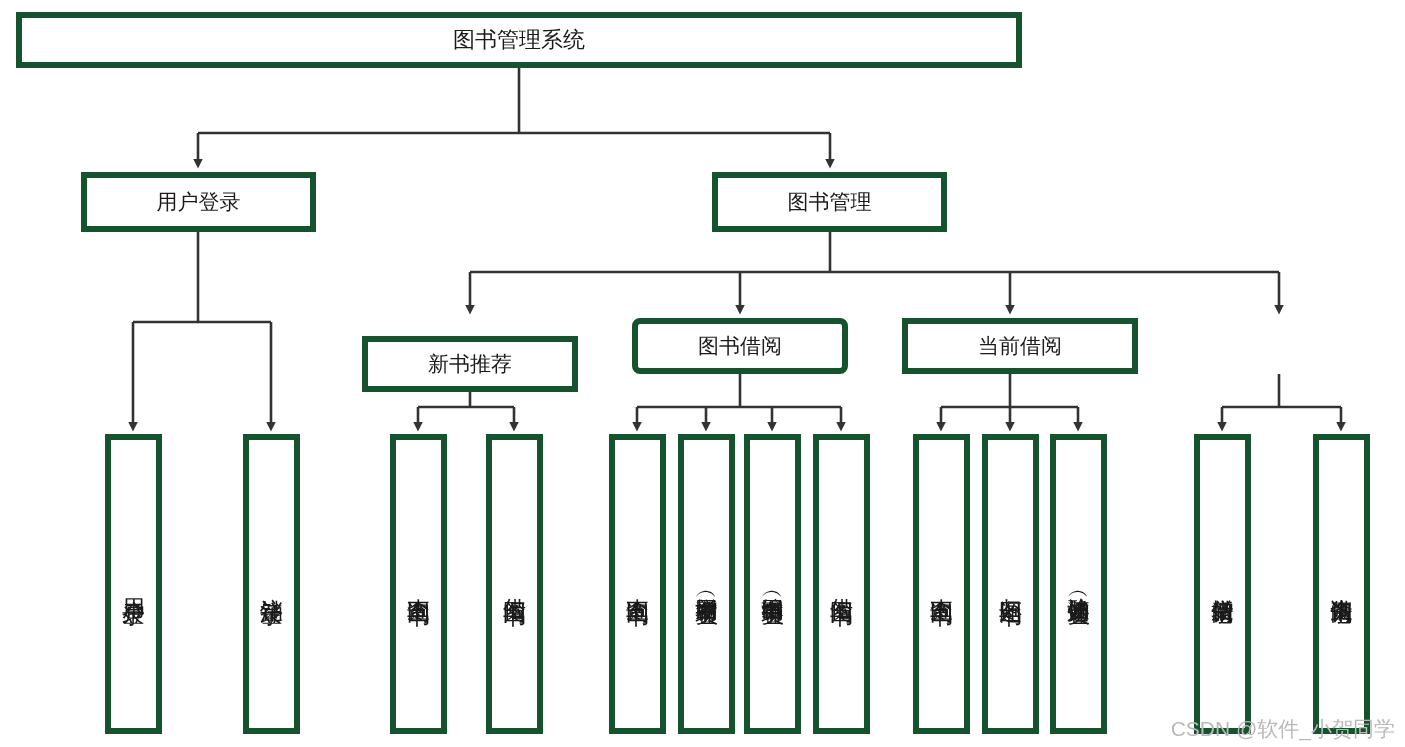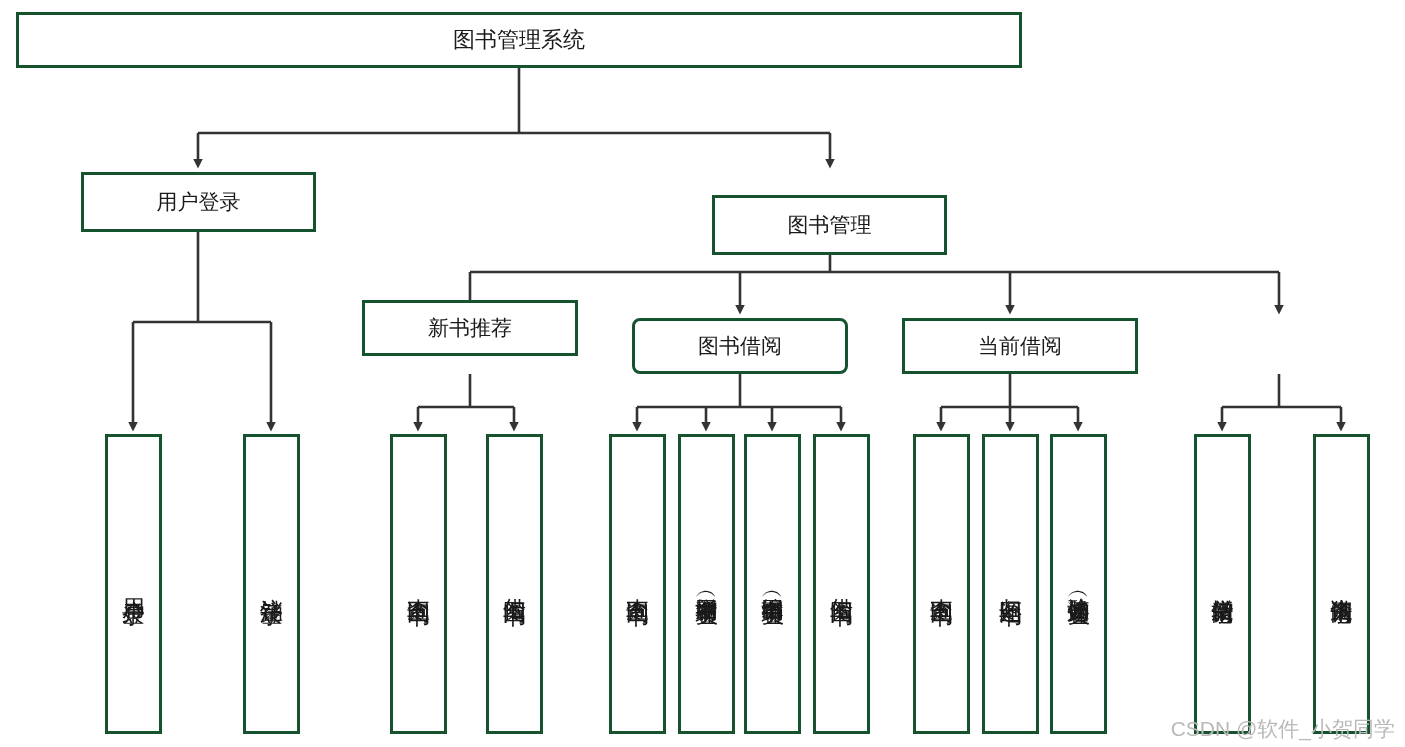--- a/index.html
+++ b/index.html
@@ -6,21 +6,21 @@
   body{
     width:1405px;height:747px;
     font-family:"Liberation Sans","DejaVu Sans",sans-serif;
     overflow:hidden;
   }
   #diagram-root{position:relative;width:1405px;height:747px;background:#ffffff;}
   svg#wires{position:absolute;left:0;top:0;width:1405px;height:747px;}
   .node{
     position:absolute;
     box-sizing:border-box;
-    border:3px solid #14532d;
+    border:6px solid #14532d;
     background:#ffffff;
     display:flex;
     align-items:center;
     justify-content:center;
     color:#1a1a1a;
   }
   .node-label{
     display:block;
     text-align:center;
     line-height:1.08;
@@ -108,25 +108,25 @@
   </svg>
 
   <div class="node root horiz" style="left:16px;top:12px;width:1006px;height:56px;">
     <span class="node-label">图书管理系统</span>
   </div>
 
   <div class="node horiz" style="left:81px;top:172px;width:235px;height:60px;">
     <span class="node-label">用户登录</span>
   </div>
 
-  <div class="node horiz" style="left:712px;top:172px;width:235px;height:60px;margin-top:23px;">
+  <div class="node horiz" style="left:712px;top:172px;width:235px;height:60px;">
     <span class="node-label">图书管理</span>
   </div>
 
-  <div class="node horiz" style="left:362px;top:300px;width:216px;height:56px;">
+  <div class="node horiz" style="left:362px;top:336px;width:216px;height:56px;">
     <span class="node-label">新书推荐</span>
   </div>
 
   <div class="node horiz" style="left:632px;top:318px;width:216px;height:56px;border-radius:8px;">
     <span class="node-label">图书借阅</span>
   </div>
 
   <div class="node horiz" style="left:902px;top:318px;width:236px;height:56px;">
     <span class="node-label">当前借阅</span>
   </div>

